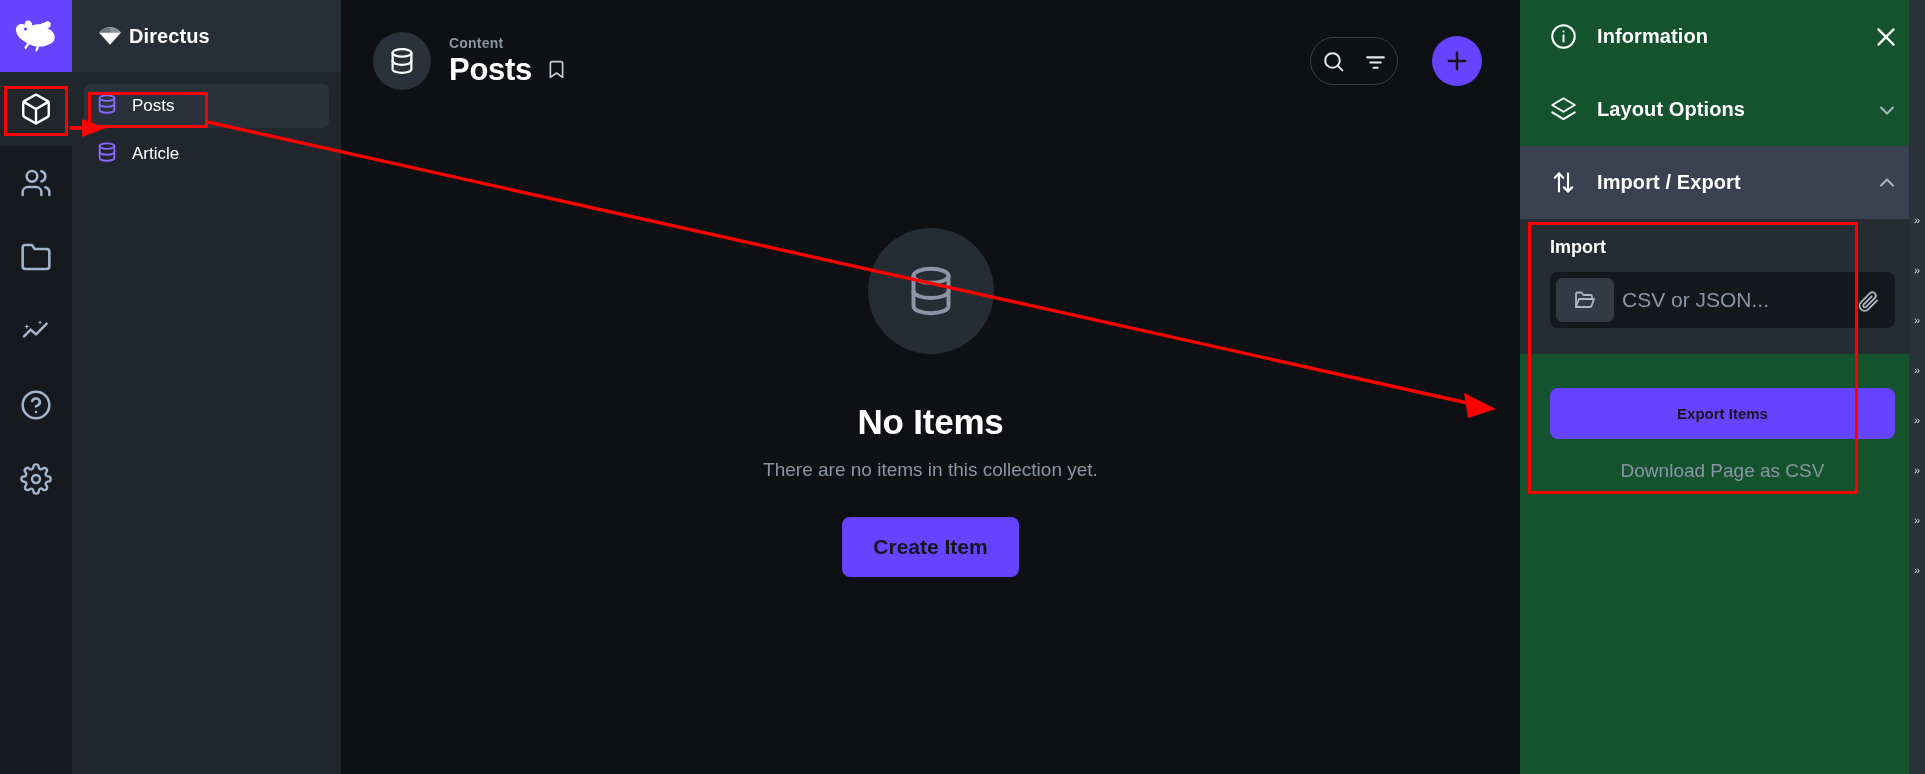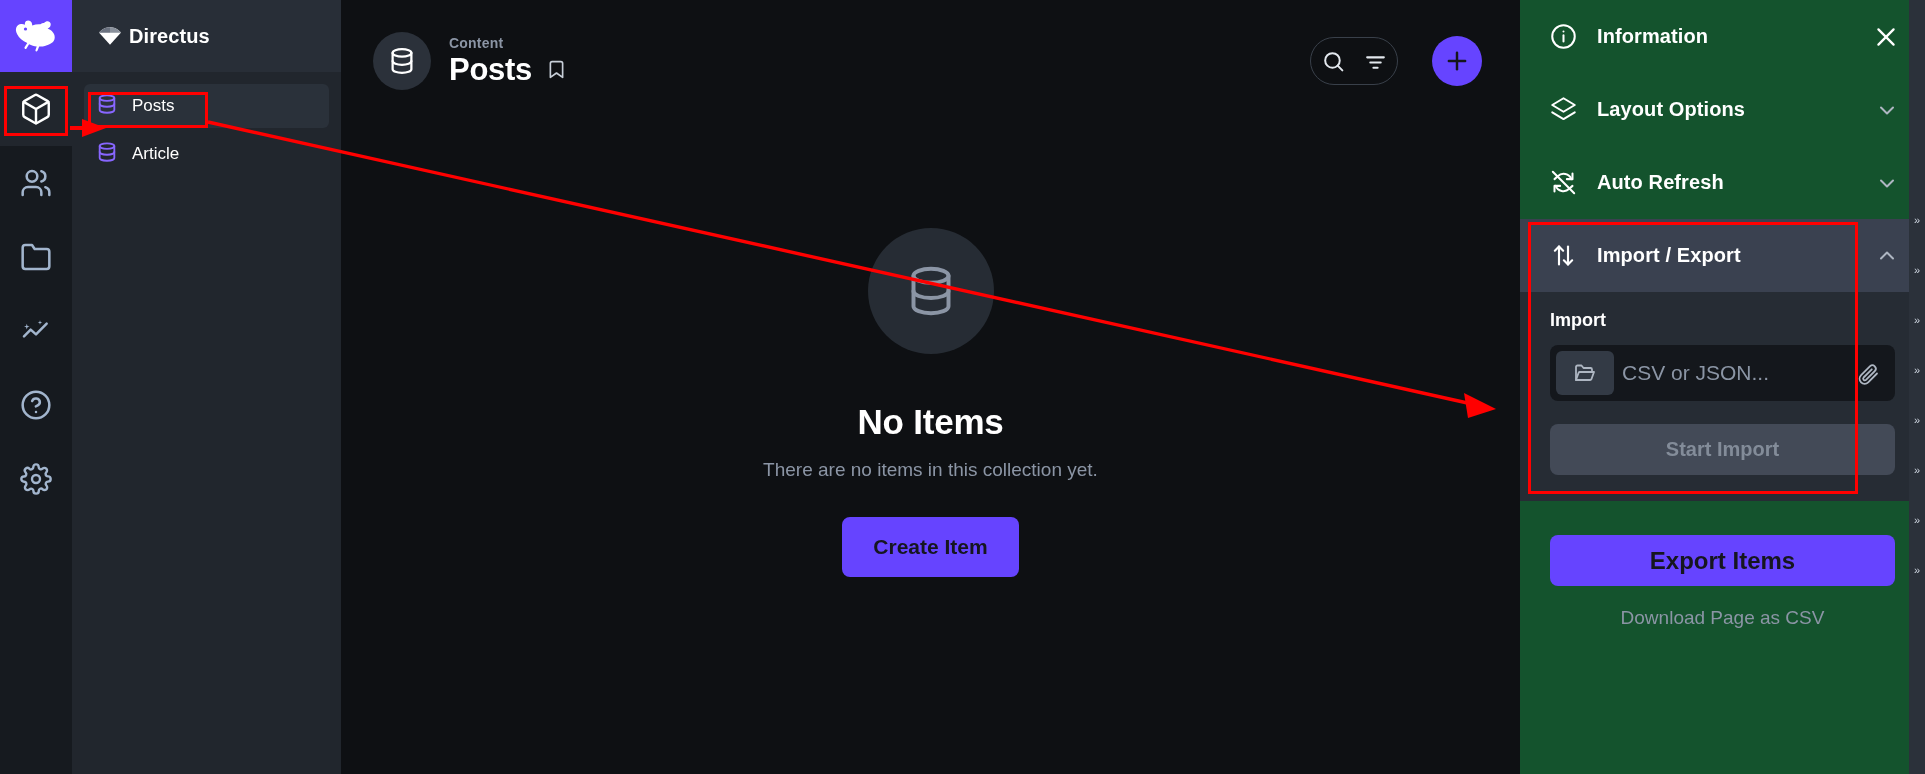--- a/index.html
+++ b/index.html
@@ -162,21 +162,21 @@
     border: none; border-radius: 8px;
     background: #434a57; color: #838c99;
     font-family: "Liberation Sans", sans-serif;
     font-size: 20px; font-weight: 700; cursor: default;
   }
   .drawer-footer { padding: 34px 30px 0 30px; }
   .export-items-btn {
     width: 100%; height: 51px; border: none; border-radius: 8px;
     background: #6644ff; color: #16161f;
     font-family: "Liberation Sans", sans-serif;
-    font-size: 24px; font-weight: 700; cursor: pointer;
+    font-size: 15px; font-weight: 700; cursor: pointer;
   }
   .download-link {
     margin-top: 21px; text-align: center;
     color: #8b95a5; font-size: 19px; cursor: pointer;
   }
 
   
   .drawer-edge {
     position: absolute; right: 0; top: 0; width: 16px; height: 774px;
     background: #2b313a;
@@ -377,37 +377,20 @@
         </svg>
       </span>
       <span class="row-label">Layout Options</span>
       <span class="row-trail">
         <svg width="24" height="24" viewBox="0 0 24 24" fill="none" stroke="currentColor" stroke-width="2" stroke-linecap="round" stroke-linejoin="round">
           <polyline points="6 9.5 12 15.5 18 9.5"></polyline>
         </svg>
       </span>
     </div>
 
-    <div class="drawer-row">
-      <span class="row-ic">
-        <svg width="27" height="27" viewBox="0 0 24 24" fill="none" stroke="currentColor" stroke-width="1.8" stroke-linecap="round" stroke-linejoin="round">
-          <polyline points="20 4 20 9 15 9"></polyline>
-          <polyline points="4 20 4 15 9 15"></polyline>
-          <path d="M19 9a7.5 7.5 0 0 0-12.1-2.6L4 9"></path>
-          <path d="M5 15a7.5 7.5 0 0 0 12.1 2.6L20 15"></path>
-          <line x1="2.5" y1="2.5" x2="21.5" y2="21.5"></line>
-        </svg>
-      </span>
-      <span class="row-label">Auto Refresh</span>
-      <span class="row-trail">
-        <svg width="24" height="24" viewBox="0 0 24 24" fill="none" stroke="currentColor" stroke-width="2" stroke-linecap="round" stroke-linejoin="round">
-          <polyline points="6 9.5 12 15.5 18 9.5"></polyline>
-        </svg>
-      </span>
-    </div>
 
     <div class="drawer-row expanded">
       <span class="row-ic">
         <svg width="27" height="27" viewBox="0 0 24 24" fill="none" stroke="currentColor" stroke-width="1.9" stroke-linecap="round" stroke-linejoin="round">
           <line x1="8" y1="20" x2="8" y2="4"></line>
           <polyline points="4.3 7.7 8 4 11.7 7.7"></polyline>
           <line x1="16" y1="4" x2="16" y2="20"></line>
           <polyline points="12.3 16.3 16 20 19.7 16.3"></polyline>
         </svg>
       </span>
@@ -430,21 +413,20 @@
           </svg>
         </span>
         <span class="file-placeholder">CSV or JSON...</span>
         <span class="clip-btn">
           <svg width="24" height="24" viewBox="0 0 24 24" fill="none" stroke="currentColor" stroke-width="1.8" stroke-linecap="round" stroke-linejoin="round">
             <path d="M21 12.5l-8.8 8.8a5 5 0 0 1-7.1-7.1l9-9a3.4 3.4 0 0 1 4.8 4.8l-8.9 8.9a1.7 1.7 0 0 1-2.4-2.4l8.2-8.2"></path>
           </svg>
         </span>
       </div>
 
-      <button class="start-import-btn">Start Import</button>
     </div>
 
     <div class="drawer-footer">
       <button class="export-items-btn">Export Items</button>
       <div class="download-link">Download Page as CSV</div>
     </div>
 
     <div class="drawer-edge">
       <span class="edge-tick">»</span>
       <span class="edge-tick">»</span>

